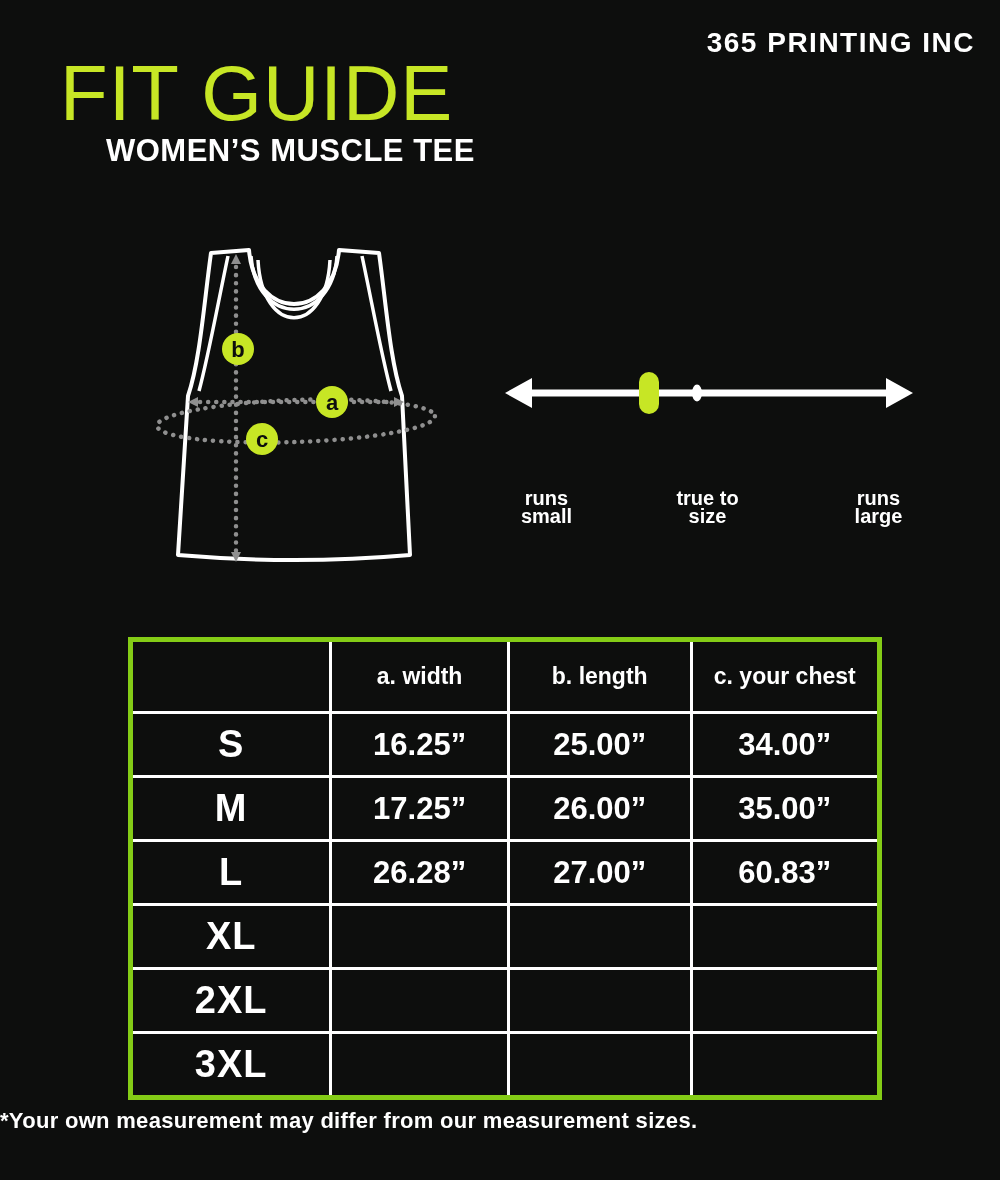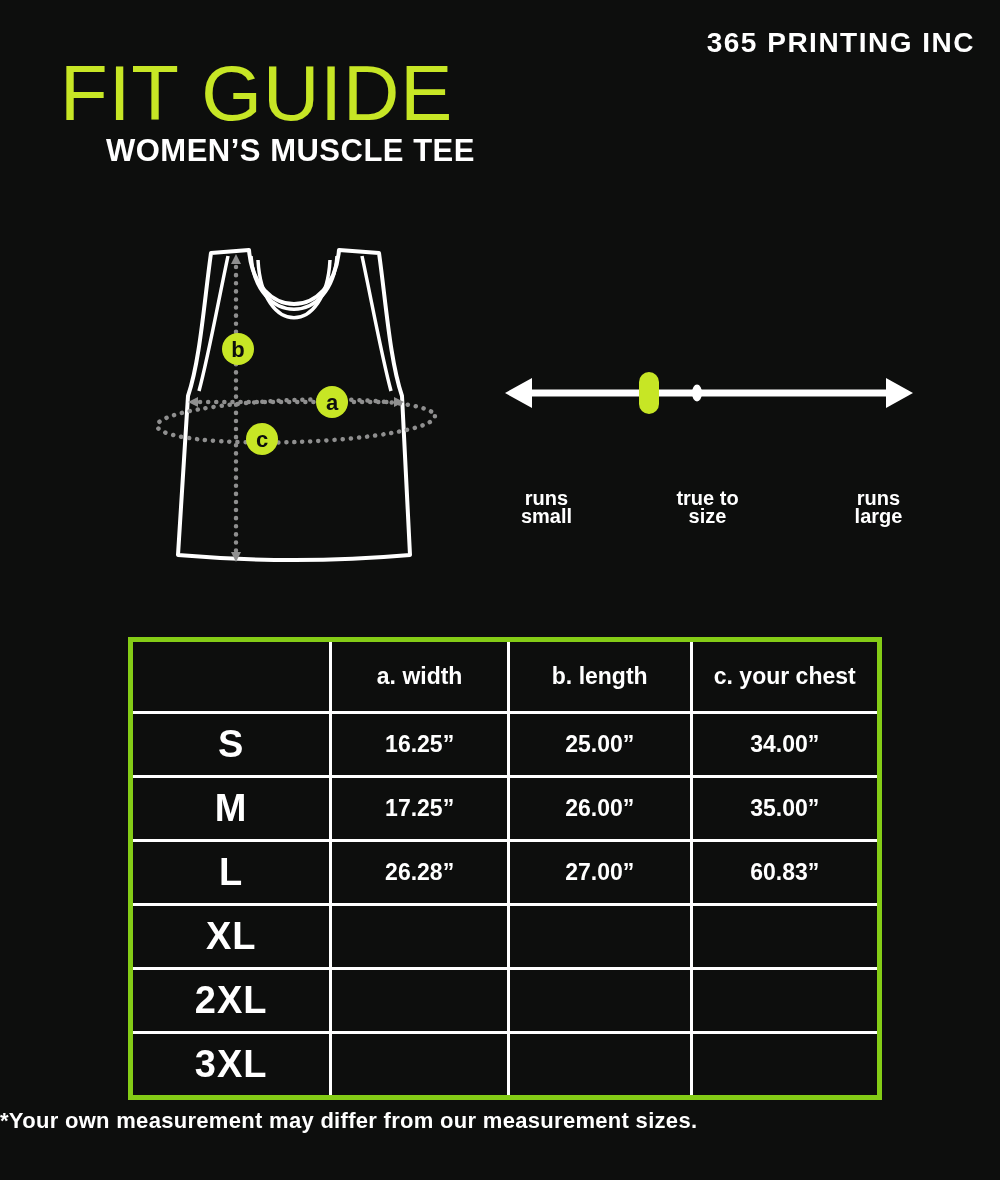--- a/index.html
+++ b/index.html
@@ -33,21 +33,21 @@
     box-sizing:border-box; border:5px solid #84cc16; background:#ffffff;
     display:grid; grid-template-columns:199fr 177fr 182fr 187fr;
     grid-template-rows:69px 61px 61px 61px 61px 61px 61px; gap:3px;
   }
   .cell {
     background:#0d0e0d; color:#ffffff; display:flex;
     align-items:center; justify-content:center; font-weight:bold;
   }
   .cell.header { font-size:23px; }
   .cell.size   { font-size:38px; letter-spacing:1px; }
-  .cell.value  { font-size:23px; }
+  .cell.value  { font-size:31px; }
   .footnote {
     position:absolute; top:1108px; left:0; width:1000px; text-align:left;
     color:#ffffff; font-weight:bold; font-size:22px; letter-spacing:0.3px;
   }
 </style>
 </head>
 <body>
 
 <div class="page">
 

